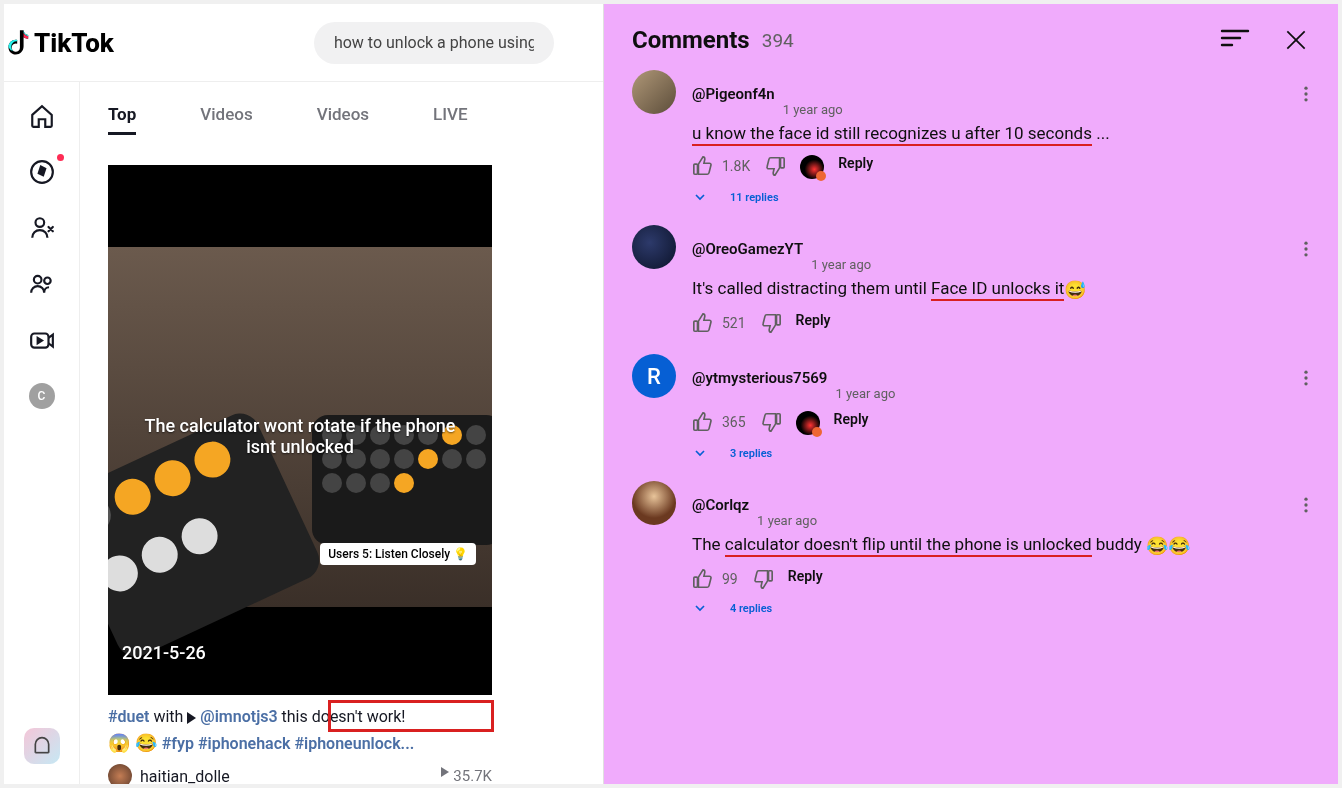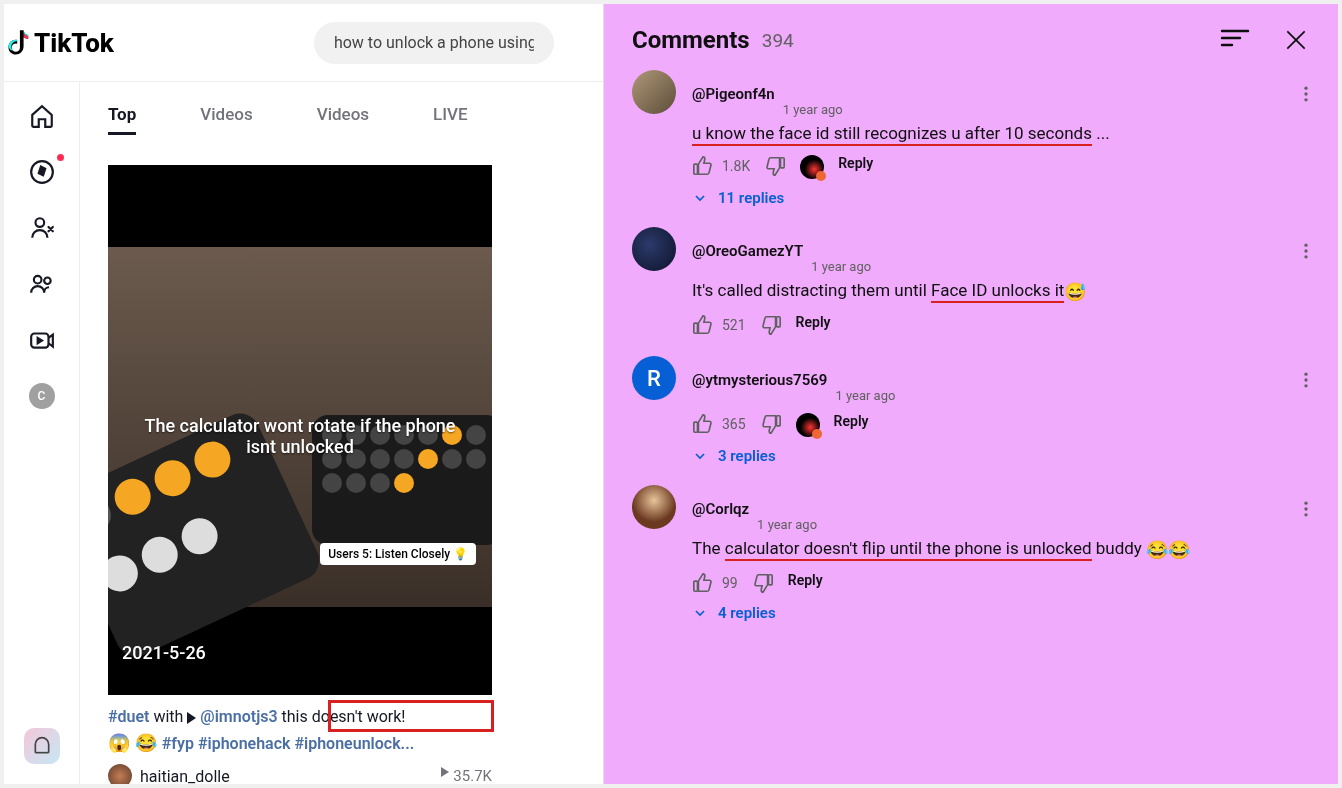--- a/index.html
+++ b/index.html
@@ -70,21 +70,21 @@
 .c-time { font-size: 13px; color: #606060; margin-top: 32px; }
 .c-text { font-size: 17px; color: #0f0f0f; line-height: 24px; display: inline; }
 .c-text .emoji { font-size: 18px; vertical-align: -2px; }
 .under-line { border-bottom: 2.5px solid #d92020; padding-bottom: 1px; }
 .c-actions { display: flex; align-items: flex-start; gap: 14px; margin-top: 10px; }
 .act-btn { display: flex; align-items: center; gap: 8px; color: #606060; font-size: 14px; cursor: pointer; }
 .act-btn svg { width: 22px; height: 22px; }
 .mini-av { width: 24px; height: 24px; border-radius: 50%; background: radial-gradient(circle at 60% 60%, #f33, #000 48%); position:relative; }
 .mini-av::after { content:""; position:absolute; right:-2px; bottom:-2px; width:10px; height:10px; background:#e63; border-radius:50%; }
 .reply-btn { font-size: 14px; font-weight: 600; color: #0f0f0f; cursor: pointer; }
-.replies-toggle { display: flex; align-items: center; gap: 10px; margin-top: 10px; color: #065fd4; font-size: 15px; font-weight: 600; cursor: pointer; }
+.replies-toggle { display: flex; align-items: center; gap: 22px; margin-top: 10px; color: #065fd4; font-size: 11px; font-weight: 600; cursor: pointer; }
 .replies-toggle svg { width: 16px; height: 16px; }
 .c-menu { position: absolute; right: 10px; top: 14px; cursor: pointer; }
 .c-menu svg { width: 20px; height: 20px; }
 </style>
 </head>
 <body>
 
 <div class="main-frame">
 
 <div class="left-pane">

